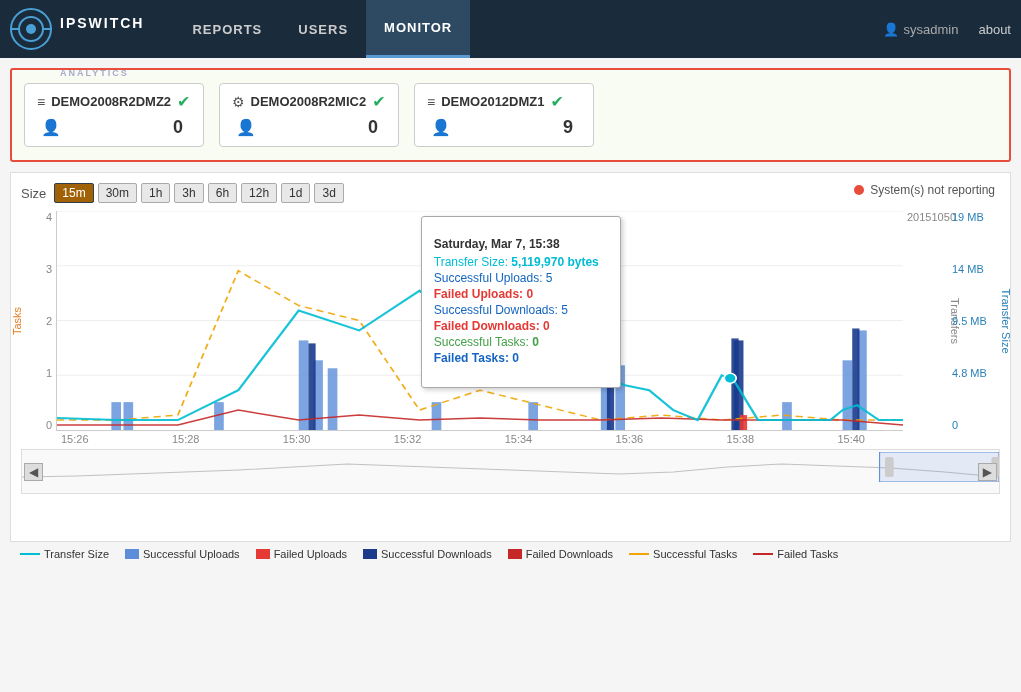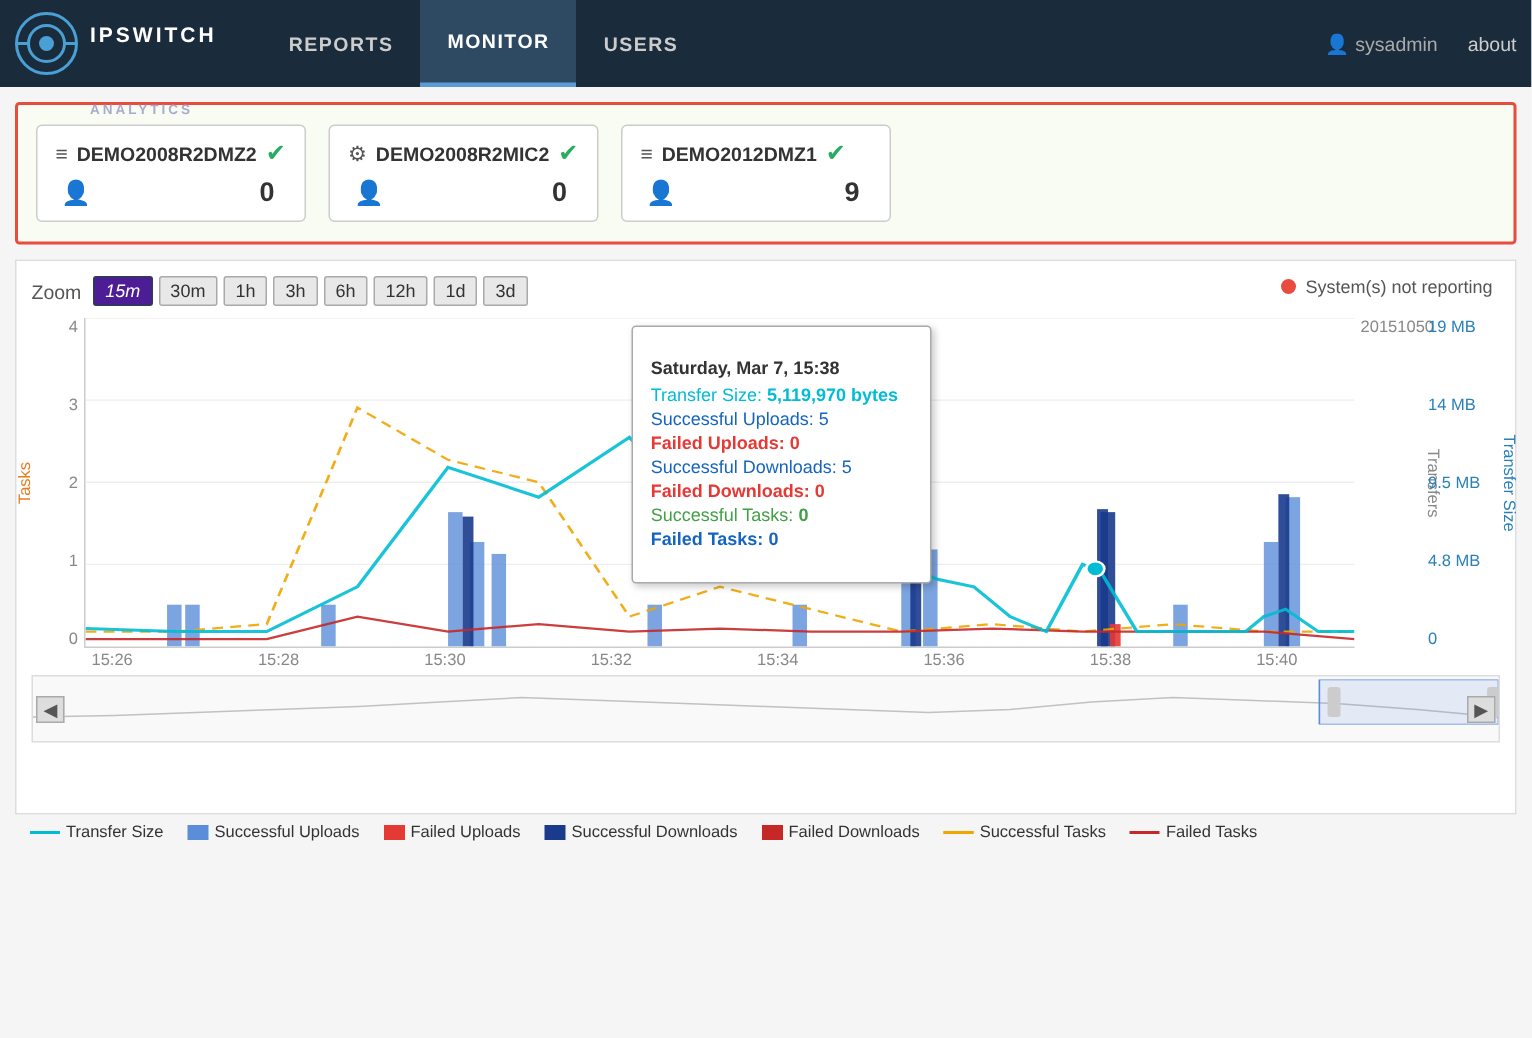--- a/index.html
+++ b/index.html
@@ -38,21 +38,21 @@
     .system-user-icon { color: #555; font-size: 16px; }
     .system-count { font-size: 18px; font-weight: bold; color: #333; margin-left: auto; padding-right: 8px; }
 
     
     .chart-area { background: white; border: 1px solid #ddd; padding: 10px; position: relative; height: 370px; }
     .chart-top-right { position: absolute; top: 10px; right: 15px; display: flex; align-items: center; gap: 6px; font-size: 12px; color: #555; text-align: right; }
     .red-dot { width: 10px; height: 10px; border-radius: 50%; background: #e74c3c; display: inline-block; }
     .zoom-bar { display: flex; align-items: center; gap: 4px; margin-bottom: 8px; }
     .zoom-label { font-size: 13px; color: #555; margin-right: 4px; }
     .zoom-btn { border: 1px solid #aaa; background: #e8e8e8; padding: 2px 7px; cursor: pointer; font-size: 12px; border-radius: 2px; color: #333; }
-    .zoom-btn.active { background: #4c1d95; color: white; border-color: #2c3e50; font-style: italic; }
+    .zoom-btn.active { background: #a16207; color: white; border-color: #2c3e50; }
 
     
     .mini-nav { background: #f9f9f9; border: 1px solid #ddd; height: 50px; margin: 5px 0; position: relative; overflow: hidden; }
     .mini-nav-dates { display: flex; justify-content: space-around; padding: 2px 10px 0; font-size: 11px; color: #888; }
     .nav-scroll-left, .nav-scroll-right { position: absolute; top: 50%; transform: translateY(-50%); cursor: pointer; font-size: 12px; color: #555; background: #ddd; border: 1px solid #aaa; padding: 1px 4px; }
     .nav-scroll-left { left: 2px; }
     .nav-scroll-right { right: 2px; }
 
     
     .legend { display: flex; align-items: center; gap: 16px; padding: 6px 10px; font-size: 11px; flex-wrap: wrap; }
@@ -80,22 +80,22 @@
       <line x1="1" y1="21" x2="9" y2="21" stroke="#4a9fd4" stroke-width="2"></line>
       <line x1="33" y1="21" x2="41" y2="21" stroke="#4a9fd4" stroke-width="2"></line>
     </svg>
     <div class="logo-text">
       <span style="font-size:14px;letter-spacing:2px;color:white;">IPSWITCH</span>
       <span>ANALYTICS</span>
     </div>
   </div>
   <nav class="nav">
     <div class="nav-item">REPORTS</div>
+    <div class="nav-item">USERS</div>
     <div class="nav-item active">MONITOR</div>
-    <div class="nav-item">USERS</div>
   </nav>
   <div class="nav-right">
     <div class="nav-user">sysadmin</div>
     <div class="nav-about">about</div>
   </div>
 </div>
 
 <div class="main">
 
   <div class="systems-status">
@@ -139,21 +139,21 @@
     </div>
   </div>
 
   <div class="chart-area">
     <div class="chart-top-right">
       <span class="red-dot"></span>
       <span>System(s) not reporting</span>
     </div>
 
     <div class="zoom-bar">
-      <span class="zoom-label">Zoom</span>
+      <span class="zoom-label">Size</span>
       <button class="zoom-btn active">15m</button>
       <button class="zoom-btn">30m</button>
       <button class="zoom-btn">1h</button>
       <button class="zoom-btn">3h</button>
       <button class="zoom-btn">6h</button>
       <button class="zoom-btn">12h</button>
       <button class="zoom-btn">1d</button>
       <button class="zoom-btn">3d</button>
     </div>
 

